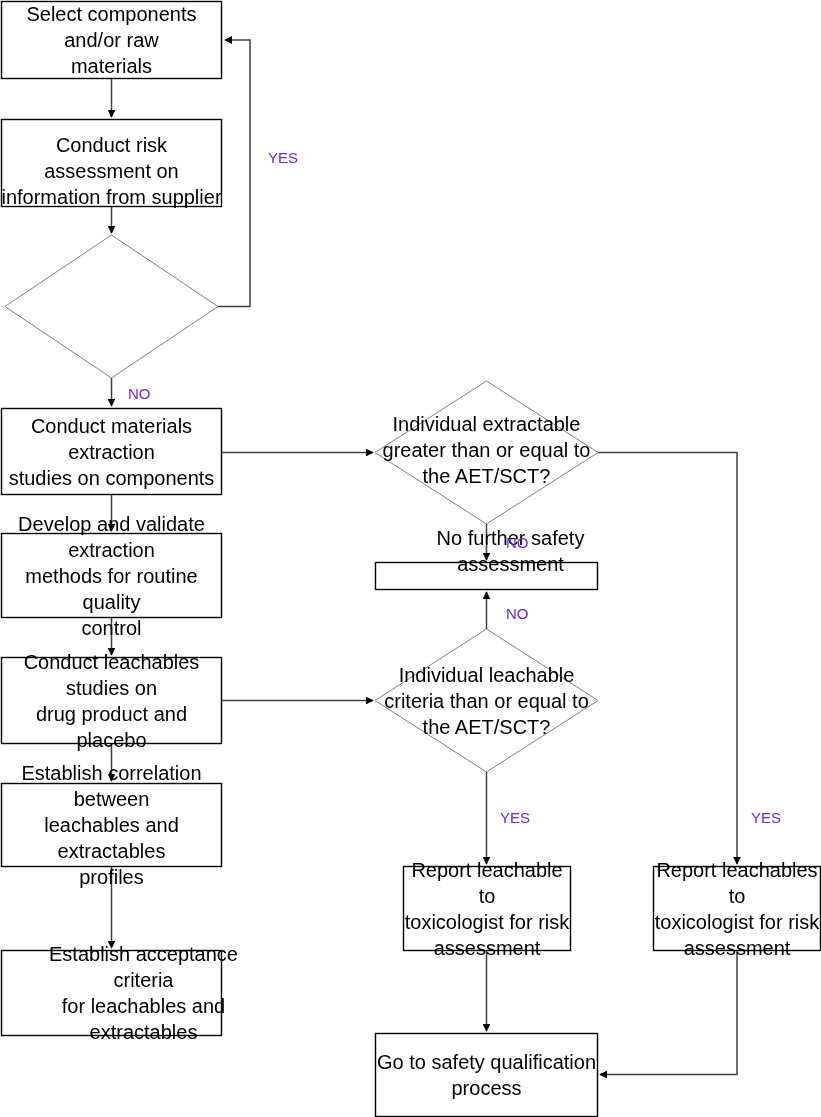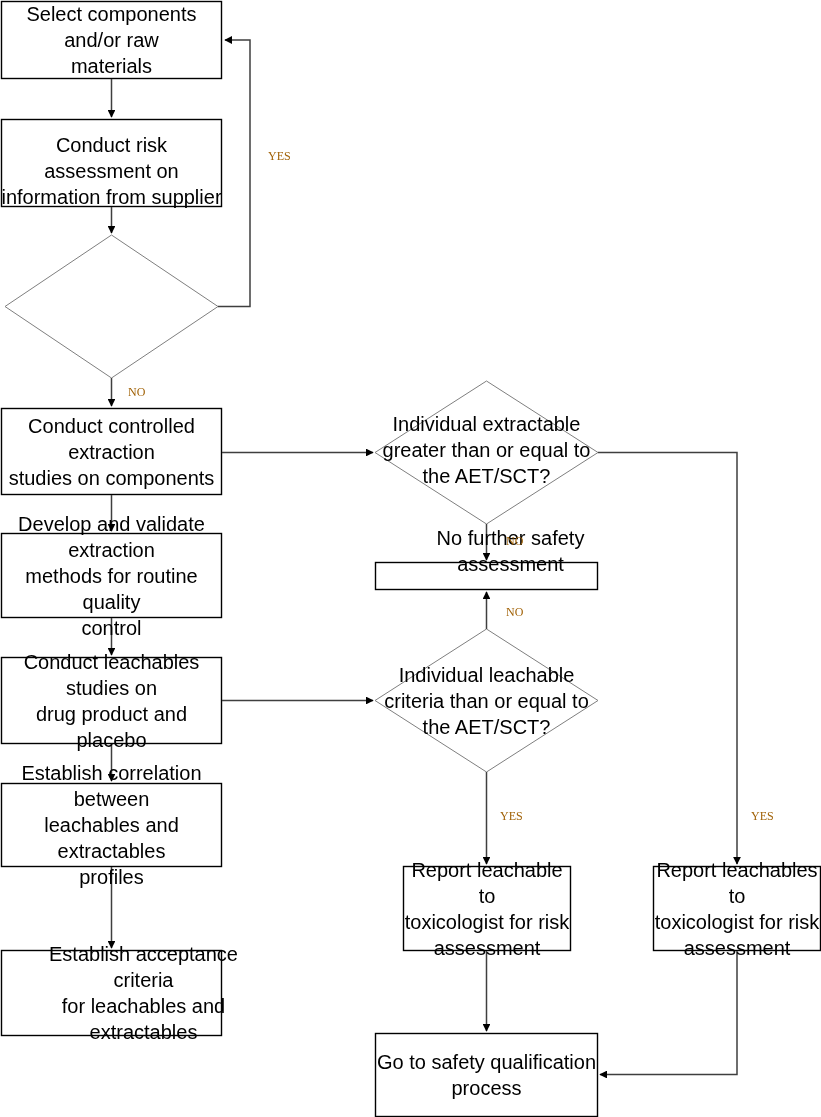--- a/index.html
+++ b/index.html
@@ -33,23 +33,23 @@
     text-align: center;
     font-family: "Liberation Sans", sans-serif;
     font-size: 20px;
     line-height: 1.30;
     color: #000000;
     pointer-events: none;
     white-space: pre-line;
   }
   .edge-label {
     position: absolute;
-    font-family: Liberation Serif, serif;
-    font-size: 12px;
-    color: #a16207;
+    font-family: Liberation Sans, sans-serif;
+    font-size: 15px;
+    color: #6d28d9;
     line-height: 1;
     white-space: nowrap;
   }
 </style>
 </head>
 <body>
 
 <div id="canvas">
 
   <svg id="flow-svg" viewBox="0 0 821 1117" xmlns="http://www.w3.org/2000/svg">
@@ -115,21 +115,21 @@
     </g>
   </svg>
 
   <div class="node-text" style="left:1px; top:1px; width:221px; height:78px;">Select components and/or raw
 materials</div>
 
   <div class="node-text" style="left:1px; top:119px; width:221px; height:104px;">Conduct risk assessment on
 information from supplier</div>
 
 
-  <div class="node-text" style="left:1px; top:408px; width:221px; height:87px;">Conduct controlled extraction
+  <div class="node-text" style="left:1px; top:408px; width:221px; height:87px;">Conduct materials extraction
 studies on components</div>
 
   <div class="node-text" style="left:1px; top:657px; width:221px; height:87px;">Conduct leachables studies on
 drug product and placebo</div>
 
   <div class="node-text" style="left:1px; top:533px; width:221px; height:85px;">Develop and validate extraction
 methods for routine quality
 control</div>
 
   <div class="node-text" style="left:1px; top:783px; width:221px; height:84px;">Establish correlation between

